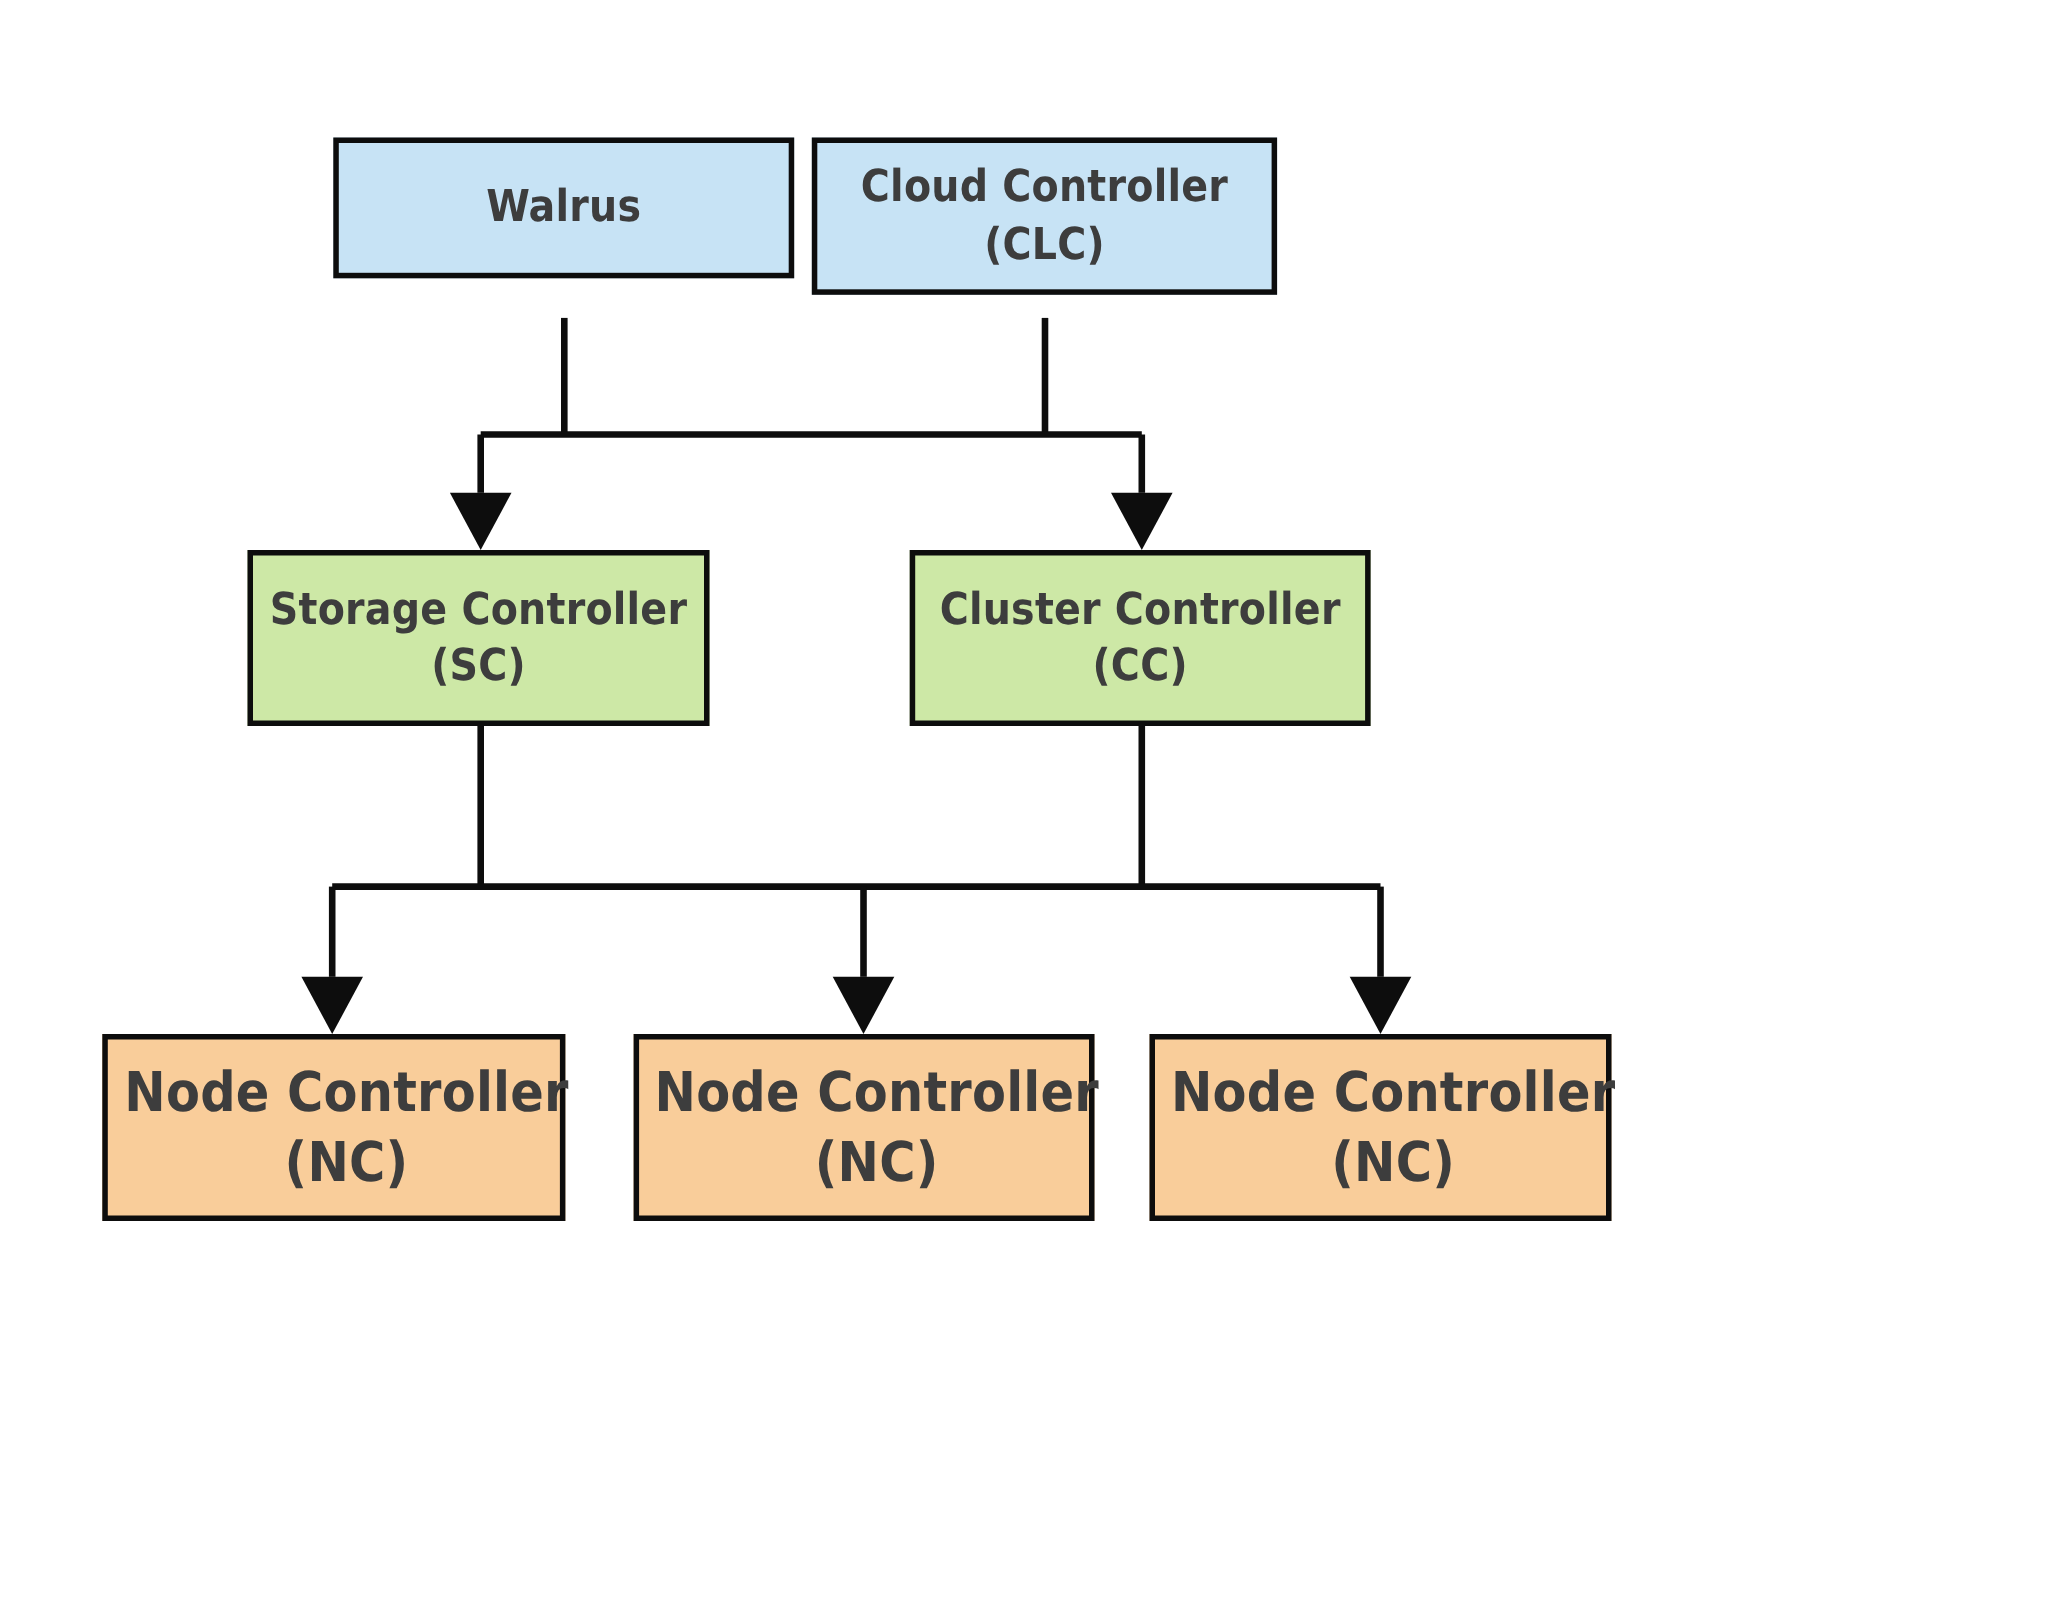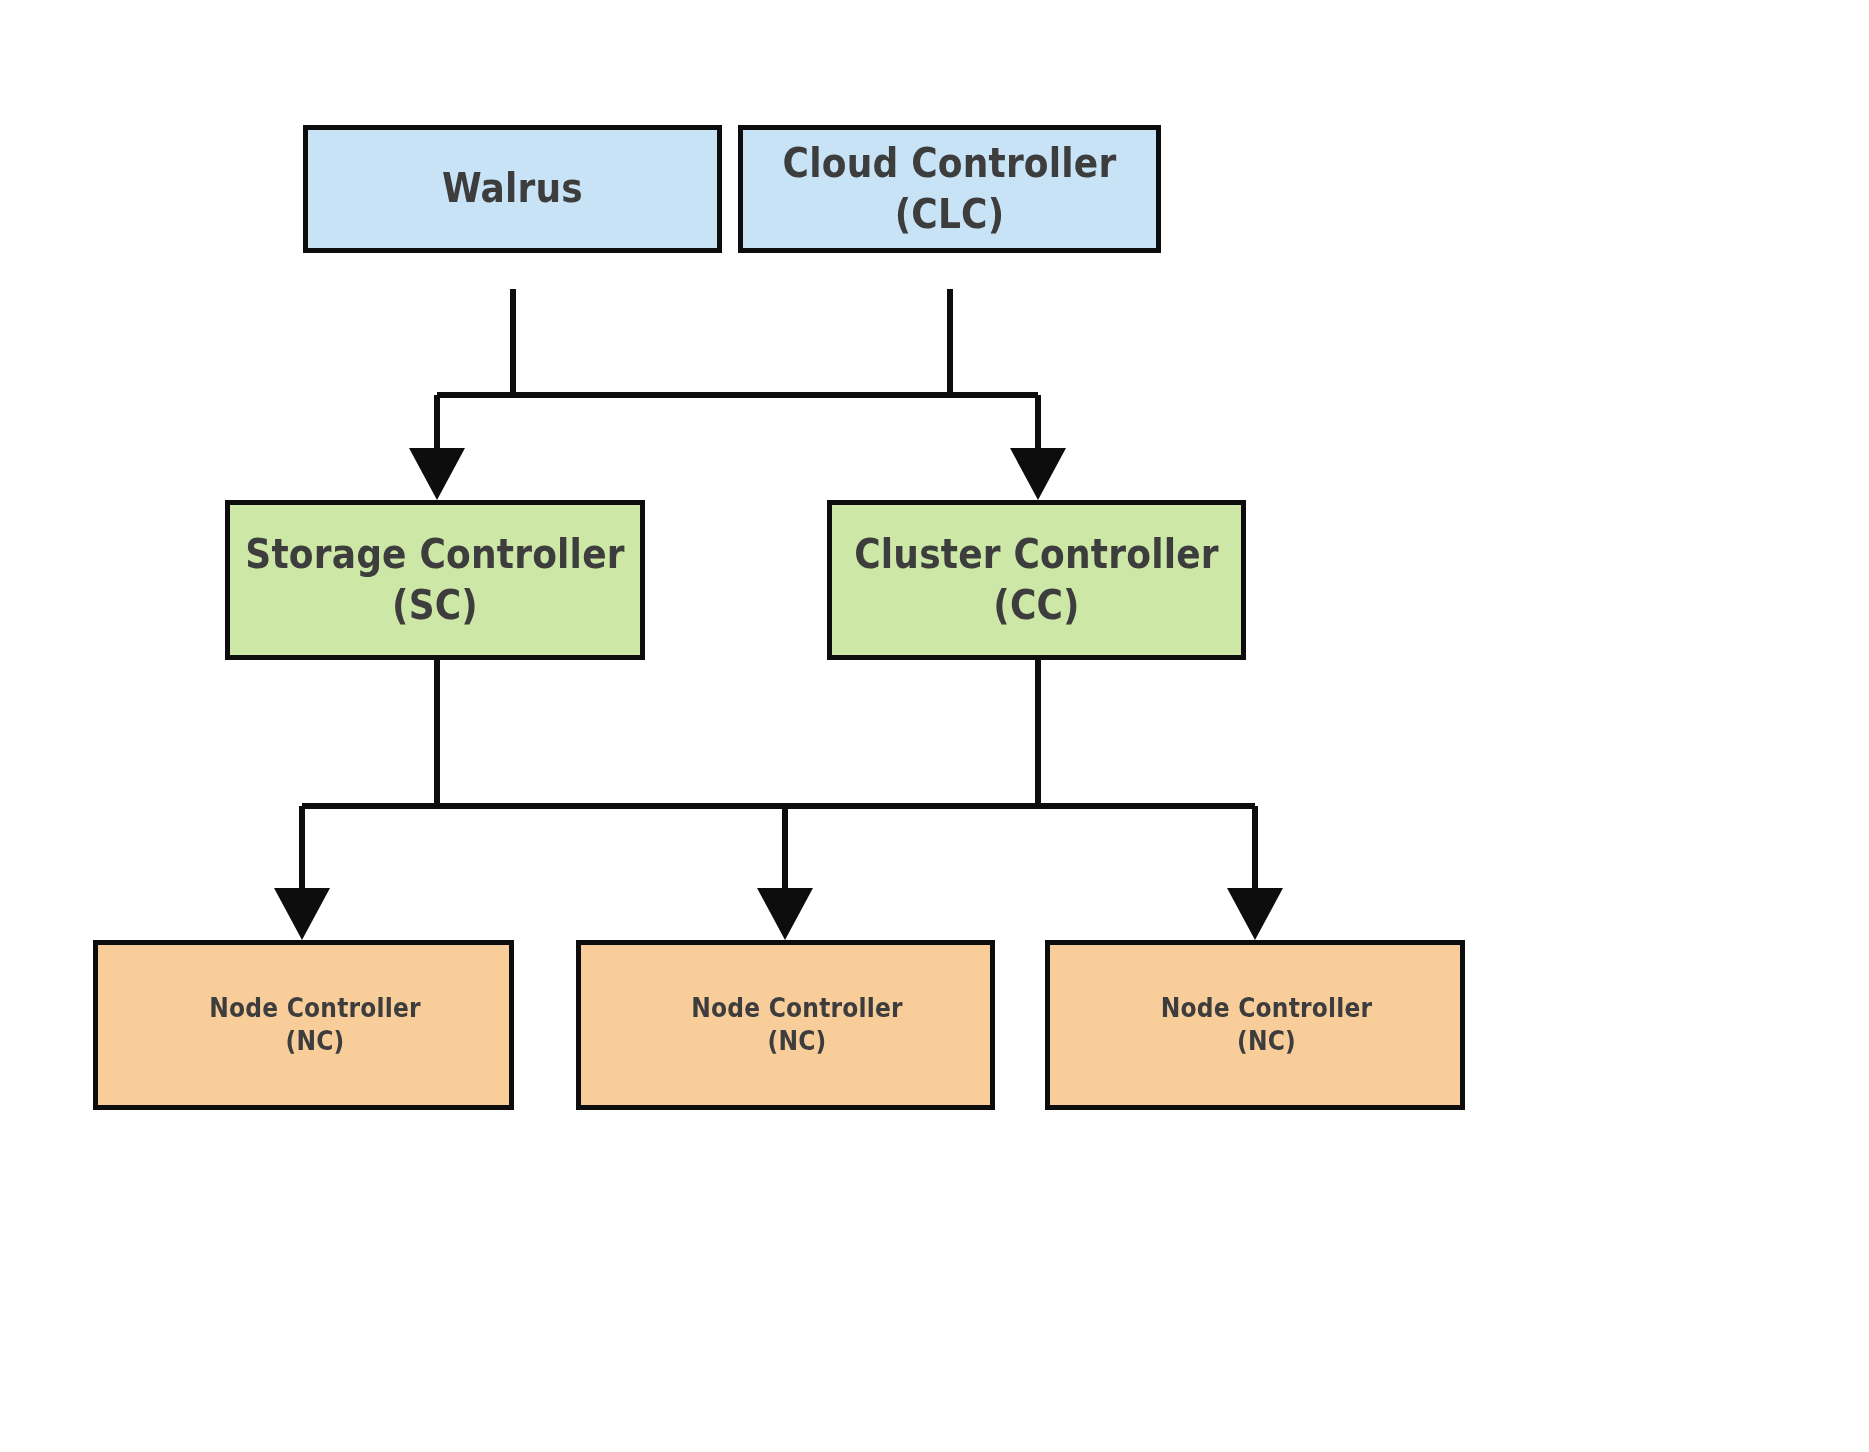--- a/index.html
+++ b/index.html
@@ -38,21 +38,21 @@
   }
   .node-line {
     display: block;
     white-space: nowrap;
     font-weight: 600;
     letter-spacing: 0.2px;
     font-stretch: condensed;
   }
   .tier-top .node-line   { font-size: 40px; }
   .tier-mid .node-line   { font-size: 40px; }
-  .tier-leaf .node-line  { font-size: 26px; margin-left: 23px; }
+  .tier-leaf .node-line  { font-size: 50px; margin-left: 23px; }
 </style>
 </head>
 <body>
 
 <div id="stage">
 
   <svg id="diagram-svg" viewBox="0 0 1869 1452">
 
     <g stroke="#0d0d0d" stroke-width="6" fill="none" stroke-linecap="butt">
 
@@ -85,21 +85,21 @@
 
     <polygon points="274,888 330,888 302,940" fill="#0d0d0d"></polygon>
     <polygon points="757,888 813,888 785,940" fill="#0d0d0d"></polygon>
     <polygon points="1227,888 1283,888 1255,940" fill="#0d0d0d"></polygon>
   </svg>
 
   <div class="node-box tier-top" style="left:303px; top:125px; width:419px; height:128px; background:#c7e3f5;">
     <span class="node-line">Walrus</span>
   </div>
 
-  <div class="node-box tier-top" style="left:738px; top:125px; width:423px; height:128px; background:#c7e3f5;">
+  <div class="node-box tier-top" style="left:738px; top:125px; width:423px; height:143px; background:#c7e3f5;">
     <span class="node-line">Cloud Controller</span>
     <span class="node-line">(CLC)</span>
   </div>
 
   <div class="node-box tier-mid" style="left:827px; top:500px; width:419px; height:160px; background:#cde8a6;">
     <span class="node-line">Cluster Controller</span>
     <span class="node-line">(CC)</span>
   </div>
 
   <div class="node-box tier-mid" style="left:225px; top:500px; width:420px; height:160px; background:#cde8a6;">

